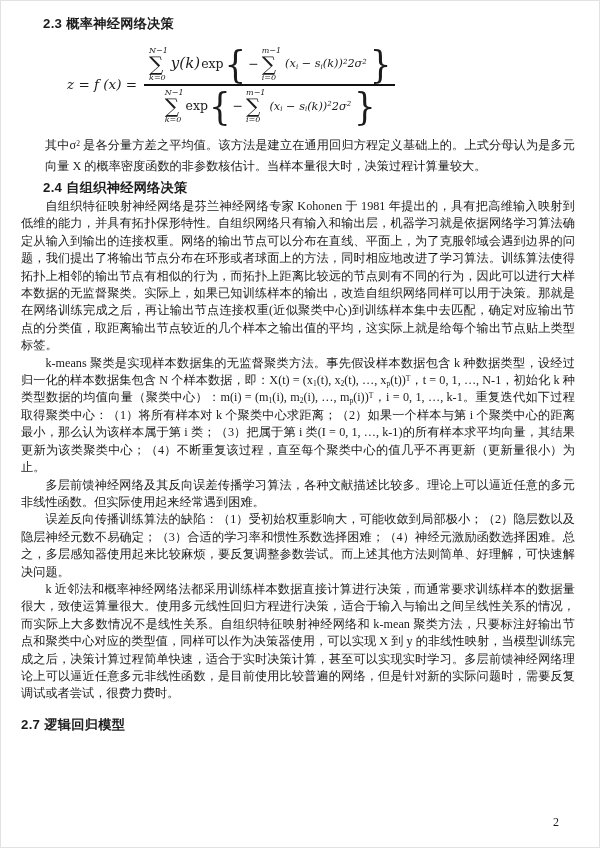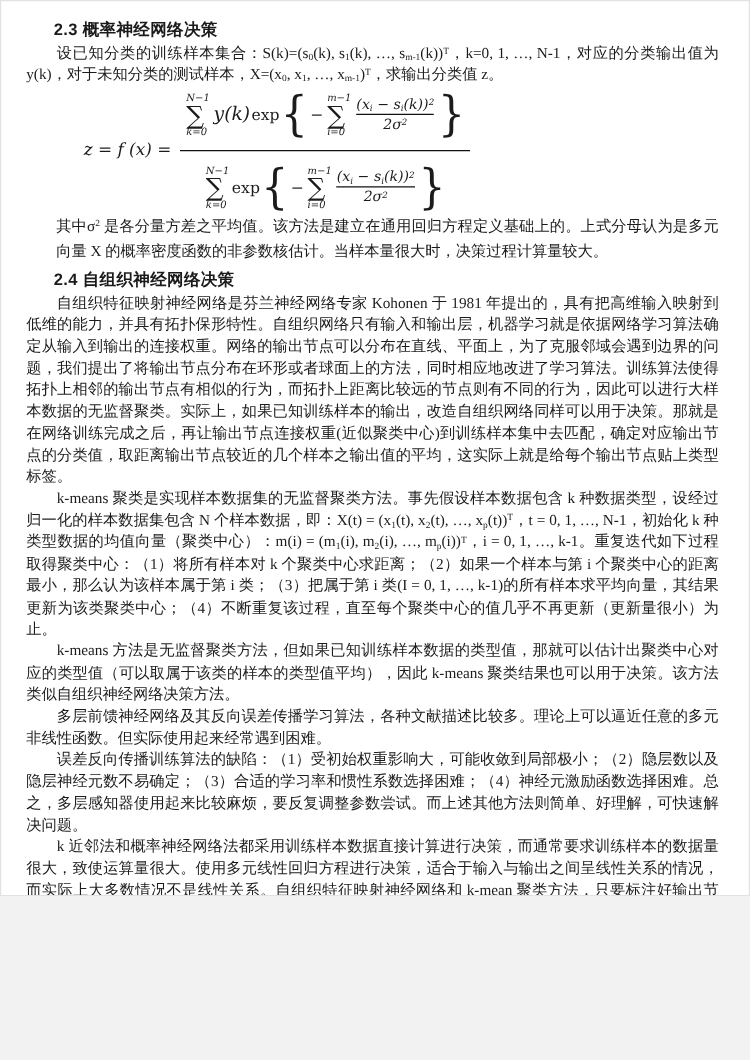--- a/index.html
+++ b/index.html
@@ -1,18 +1,18 @@
 <!DOCTYPE html>
 <html><head>
 <meta charset="utf-8">
 <style>
   html,body{margin:0;padding:0;background:#f2f2f2;}
   .page{
     position:relative;
-    width:600px;height:717px;
+    width:600px;height:848px;
     margin:0 auto;
     background:#ffffff;
     border:1px solid #e2e2e2;
     box-sizing:border-box;
     padding:13px 24px 0 20px;
     color:#1b1b1b;
     font-family:"Liberation Serif","DejaVu Serif",serif;
     font-size:12.2px;
     line-height:17.4px;
     overflow:hidden;
@@ -48,38 +48,37 @@
   .bigfrac{display:inline-flex;flex-direction:column;align-items:center;}
   .bigfrac .fbar{align-self:stretch;height:1.2px;background:#111;margin:1px 0;}
   .sumrow{display:flex;align-items:center;padding:1px 3px;}
   .sumgrp{display:inline-flex;flex-direction:column;align-items:flex-start;margin:0 2px;}
   .lim{font-size:8px;line-height:9px;font-style:italic;white-space:nowrap;}
   .sig{font-size:20px;line-height:18px;}
   .var{font-style:italic;font-size:15px;margin:0 1px;white-space:nowrap;}
   .rm{font-style:normal;font-size:12.5px;white-space:nowrap;}
   .brace{font-size:34px;line-height:1;font-weight:400;transform:scaleY(1.12);margin:0 1px;}
   .minus{margin:0 1px;}
-  .ifrac{display:inline-flex;flex-direction:column;align-items:center;margin:12px 2px;}
+  .ifrac{display:inline-flex;align-items:center;margin:12px 2px;}
   .ifrac .itop,.ifrac .ibot{font-style:italic;font-size:11.3px;line-height:13px;white-space:nowrap;}
   .ifrac .ibar{align-self:stretch;height:0.9px;background:#111;margin:1px 0;}
 
   .spacer-before-27{height:12px;}
   .page-number{
     position:absolute;
     left:552px;top:813px;
     font-size:12px;
   }
 </style>
 </head>
 <body>
 
 <div class="page">
 
   <div class="heading indented">2.3 概率神经网络决策</div>
-  <p class="para">设已知分类的训练样本集合：S(k)=(s<sub>0</sub>(k), s<sub>1</sub>(k), …, s<sub>m-1</sub>(k))<sup>T</sup>，k=0, 1, …, N-1，对应的分类输出值为 y(k)，对于未知分类的测试样本，X=(x<sub>0</sub>, x<sub>1</sub>, …, x<sub>m-1</sub>)<sup>T</sup>，求输出分类值 z。</p>
 
   <div class="eq">
     <span class="lhs">z = f (x) =</span>
     <span class="bigfrac">
       <span class="sumrow">
         <span class="sumgrp">
           <span class="lim">N−1</span>
           <span class="sig">∑</span>
           <span class="lim">k=0</span>
         </span>
@@ -123,21 +122,20 @@
       </span>
     </span>
   </div>
 
   <p class="para noindent" style="line-height:20.5px;margin-bottom:3px;margin-left:24px;">其中σ<sup>2</sup> 是各分量方差之平均值。该方法是建立在通用回归方程定义基础上的。上式分母认为是多元向量 X 的概率密度函数的非参数核估计。当样本量很大时，决策过程计算量较大。</p>
 
   <div class="heading indented">2.4 自组织神经网络决策</div>
   <p class="para">自组织特征映射神经网络是芬兰神经网络专家 Kohonen 于 1981 年提出的，具有把高维输入映射到低维的能力，并具有拓扑保形特性。自组织网络只有输入和输出层，机器学习就是依据网络学习算法确定从输入到输出的连接权重。网络的输出节点可以分布在直线、平面上，为了克服邻域会遇到边界的问题，我们提出了将输出节点分布在环形或者球面上的方法，同时相应地改进了学习算法。训练算法使得拓扑上相邻的输出节点有相似的行为，而拓扑上距离比较远的节点则有不同的行为，因此可以进行大样本数据的无监督聚类。实际上，如果已知训练样本的输出，改造自组织网络同样可以用于决策。那就是在网络训练完成之后，再让输出节点连接权重(近似聚类中心)到训练样本集中去匹配，确定对应输出节点的分类值，取距离输出节点较近的几个样本之输出值的平均，这实际上就是给每个输出节点贴上类型标签。</p>
 
   <p class="para">k-means 聚类是实现样本数据集的无监督聚类方法。事先假设样本数据包含 k 种数据类型，设经过归一化的样本数据集包含 N 个样本数据，即：X(t) = (x<sub>1</sub>(t), x<sub>2</sub>(t), …, x<sub>p</sub>(t))<sup>T</sup>，t = 0, 1, …, N-1，初始化 k 种类型数据的均值向量（聚类中心）：m(i) = (m<sub>1</sub>(i), m<sub>2</sub>(i), …, m<sub>p</sub>(i))<sup>T</sup>，i = 0, 1, …, k-1。重复迭代如下过程取得聚类中心：（1）将所有样本对 k 个聚类中心求距离；（2）如果一个样本与第 i 个聚类中心的距离最小，那么认为该样本属于第 i 类；（3）把属于第 i 类(I = 0, 1, …, k-1)的所有样本求平均向量，其结果更新为该类聚类中心；（4）不断重复该过程，直至每个聚类中心的值几乎不再更新（更新量很小）为止。</p>
-  <p class="para">k-means 方法是无监督聚类方法，但如果已知训练样本数据的类型值，那就可以估计出聚类中心对应的类型值（可以取属于该类的样本的类型值平均），因此 k-means 聚类结果也可以用于决策。该方法类似自组织神经网络决策方法。</p>
 
   <p class="para">多层前馈神经网络及其反向误差传播学习算法，各种文献描述比较多。理论上可以逼近任意的多元非线性函数。但实际使用起来经常遇到困难。</p>
   <p class="para">误差反向传播训练算法的缺陷：（1）受初始权重影响大，可能收敛到局部极小；（2）隐层数以及隐层神经元数不易确定；（3）合适的学习率和惯性系数选择困难；（4）神经元激励函数选择困难。总之，多层感知器使用起来比较麻烦，要反复调整参数尝试。而上述其他方法则简单、好理解，可快速解决问题。</p>
   <p class="para">k 近邻法和概率神经网络法都采用训练样本数据直接计算进行决策，而通常要求训练样本的数据量很大，致使运算量很大。使用多元线性回归方程进行决策，适合于输入与输出之间呈线性关系的情况，而实际上大多数情况不是线性关系。自组织特征映射神经网络和 k-mean 聚类方法，只要标注好输出节点和聚类中心对应的类型值，同样可以作为决策器使用，可以实现 X 到 y 的非线性映射，当模型训练完成之后，决策计算过程简单快速，适合于实时决策计算，甚至可以实现实时学习。多层前馈神经网络理论上可以逼近任意多元非线性函数，是目前使用比较普遍的网络，但是针对新的实际问题时，需要反复调试或者尝试，很费力费时。</p>
 
   <div class="spacer-before-27"></div>
   <div class="heading">2.7 逻辑回归模型</div>
 
   <div class="page-number">2</div>
 </div>

